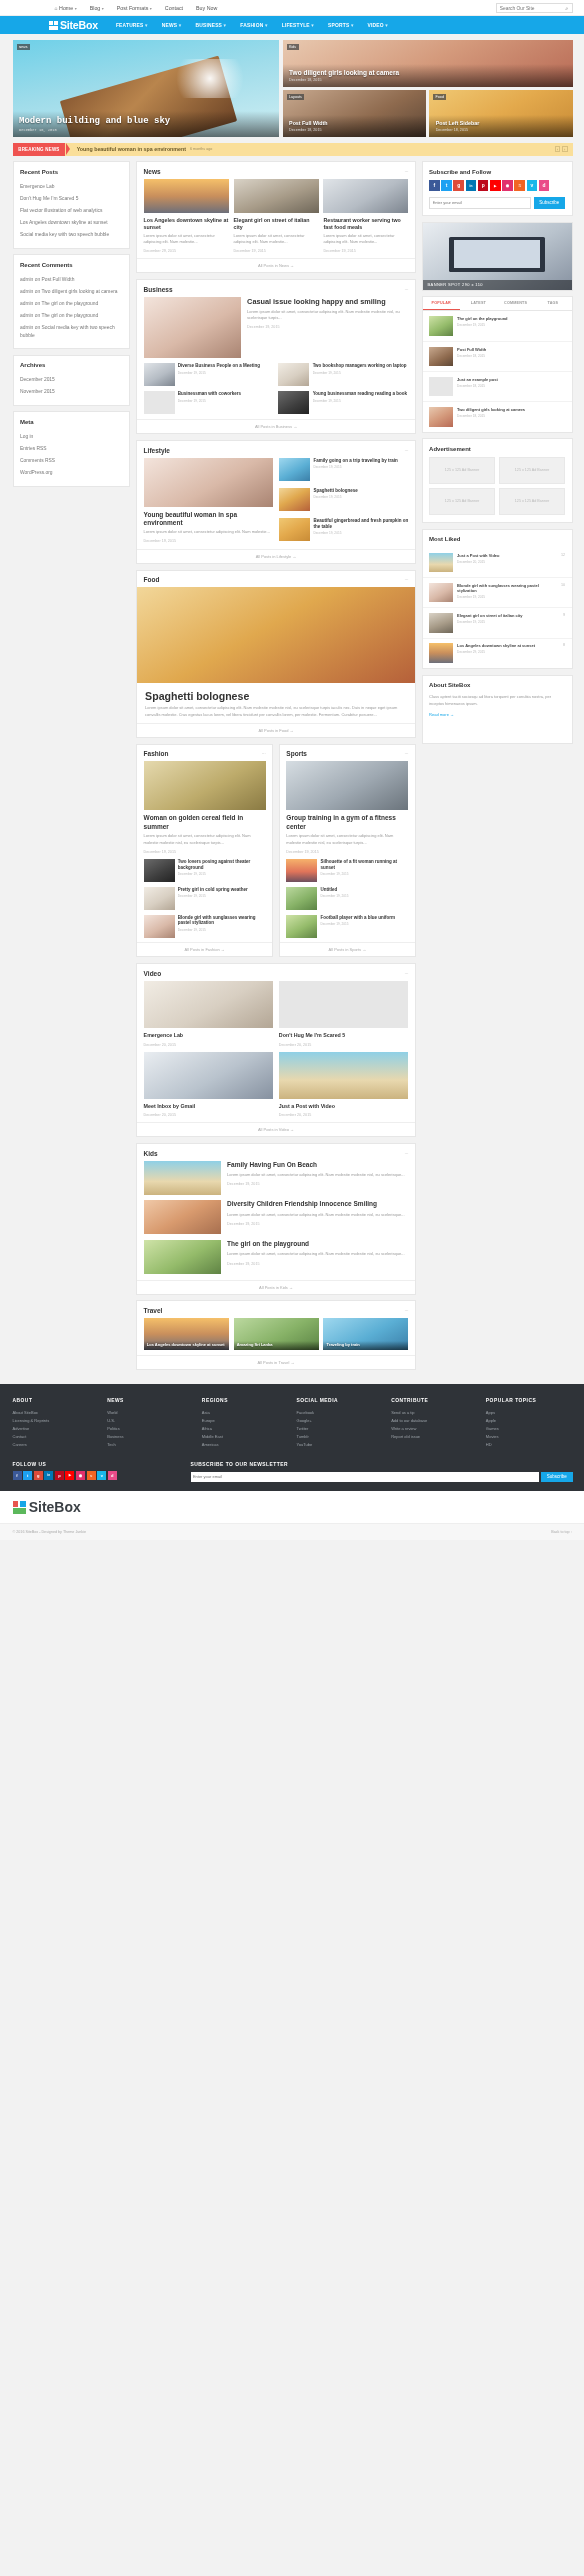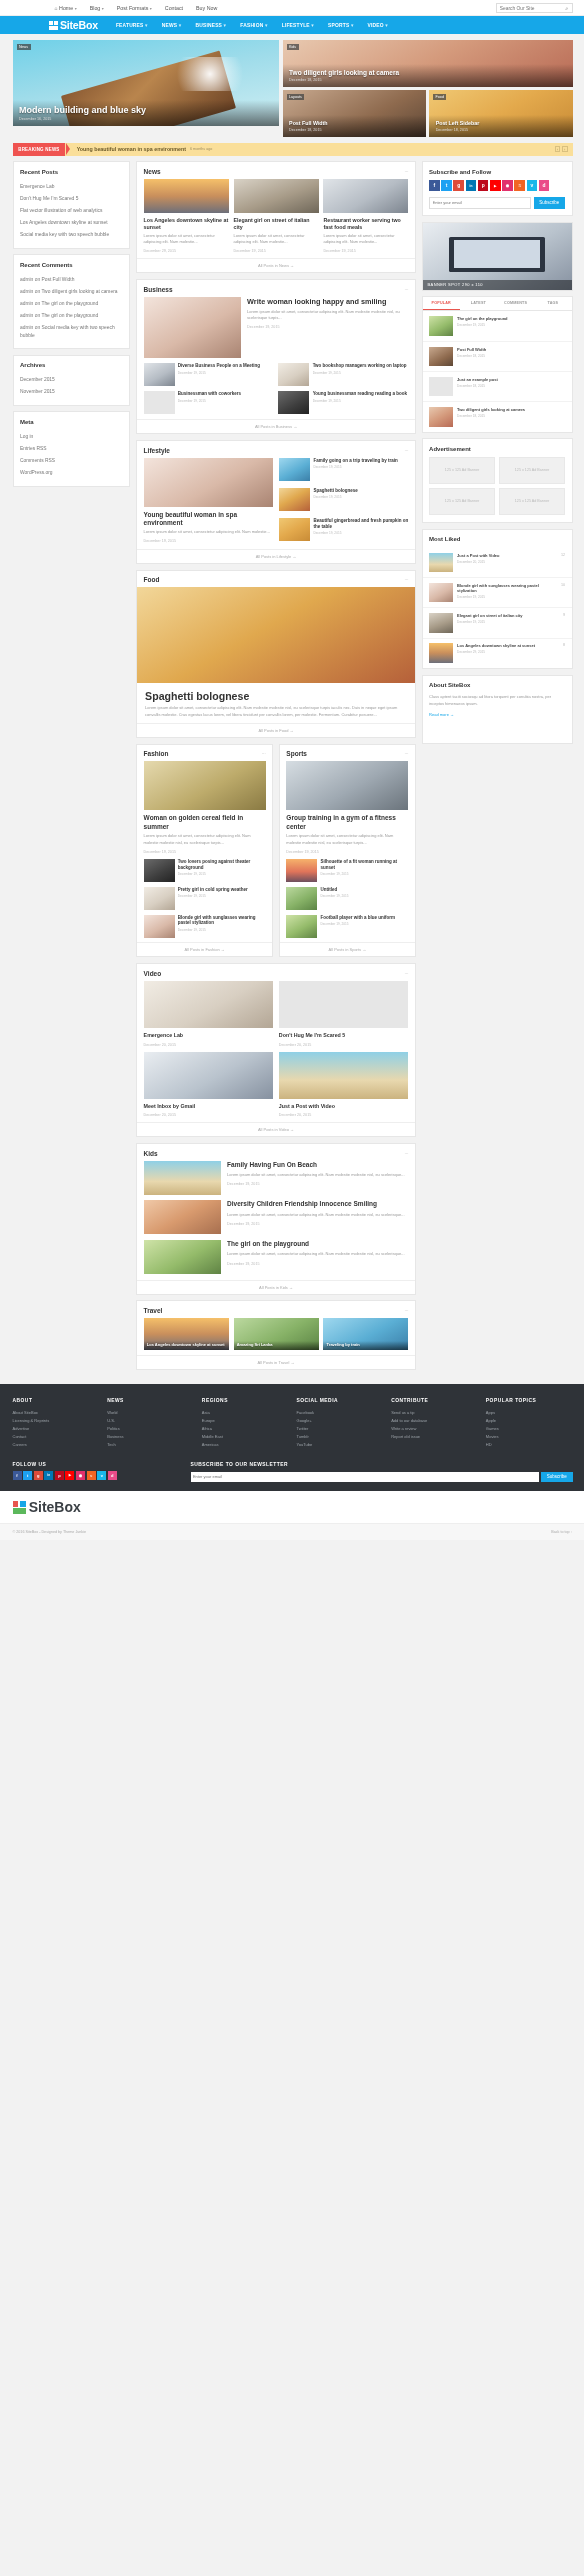--- a/index.html
+++ b/index.html
@@ -34,21 +34,21 @@
   .logo-mark i { background:#fff; display:block; }
   .logo-mark i:nth-child(3){ grid-column:1/3; }
   .logo-text { color:#fff; font-size:10.6px; font-weight:bold; letter-spacing:-0.2px; }
   .navlinks { display:flex; gap:14px; margin-left:18px; }
   .navlinks a { color:#fff; font-size:4.9px; font-weight:bold; text-decoration:none;
                 letter-spacing:0.2px; white-space:nowrap; }
   .navlinks a .caret { font-weight:normal; opacity:.8; }
 
   
   .hero { display:flex; gap:3.2px; margin-top:5.7px; }
-  .hero-left { width:267px; height:86px; position:relative; overflow:hidden; }
+  .hero-left { width:267px; height:97px; position:relative; overflow:hidden;font-family:Liberation Mono, monospace; }
   .hero-right { width:290px; display:flex; flex-direction:column; gap:3.2px; }
   .hr-top { height:47px; position:relative; overflow:hidden; }
   .hr-bottom { display:flex; gap:3.2px; height:47px; }
   .hr-bottom > div { flex:1; position:relative; overflow:hidden; }
 
   .ph { width:100%; height:100%; display:block; }
   .cat-badge { position:absolute; top:4px; left:4px; background:rgba(70,70,70,.75);
                color:#fff; font-size:3.7px; padding:1.2px 2.4px; z-index:3; }
   .hero-cap { position:absolute; left:0; bottom:0; width:100%; padding:4.9px 6.5px; z-index:3;
               background:linear-gradient(transparent, rgba(0,0,0,.55)); }
@@ -386,21 +386,21 @@
     </section>
 
     <section class="card">
       <div class="sec-head">
             <h2>Business</h2>
         <span class="sec-more">⋯</span>
           </div>
       <div class="feat">
         <div class="fimg p-spa"></div>
         <div class="fbody">
-          <h3>Write woman looking happy and smiling</h3>
+          <h3>Casual issue looking happy and smiling</h3>
           <div class="item-exc">Lorem ipsum dolor sit amet, consectetur adipiscing elit. Nam molestie molestie nisl, eu scelerisque turpis...</div>
           <div class="item-date">December 19, 2015</div>
         </div>
       </div>
       <div class="minis">
         <div class="mini">
           <div class="ph2 p-worker"></div>
           <div>
                 <h4>Diverse Business People on a Meeting</h4>
           <div class="d">December 19, 2015</div>

